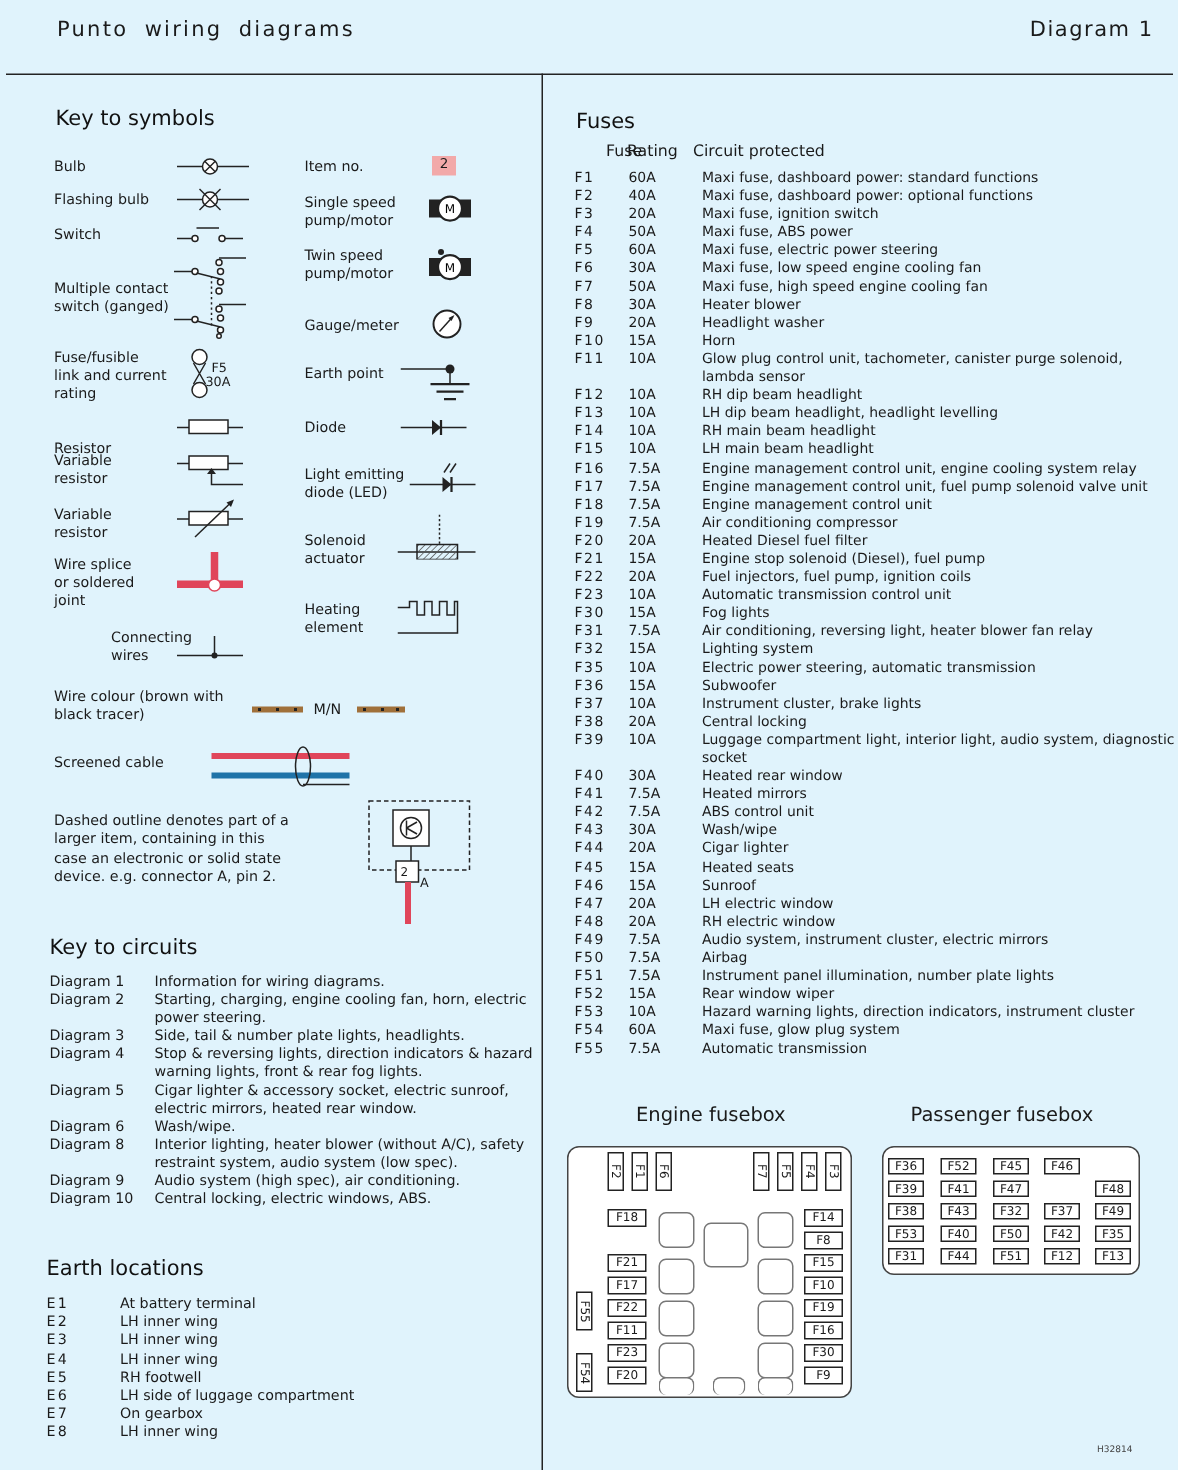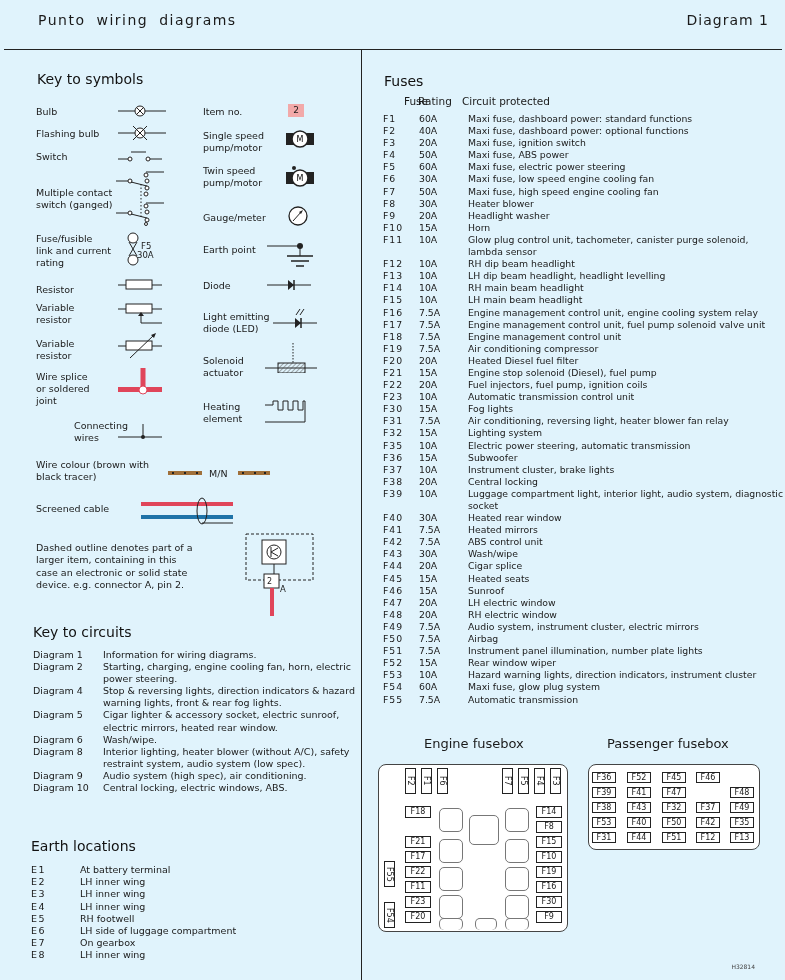--- a/index.html
+++ b/index.html
@@ -90,21 +90,21 @@
 
 <div class="sym-label" style="left:36px;top:233px;width:76px;">Fuse/fusible link and current rating</div>
 <svg class="sym" style="left:126px;top:232px" width="16" height="34">
     <circle cx="7" cy="6" r="5" fill="#fff" stroke="#222"></circle>
     <path d="M3 10 L11 24 M11 10 L3 24" stroke="#222" fill="none"></path>
     <circle cx="7" cy="28" r="5" fill="#fff" stroke="#222"></circle>
   </svg>
 <div class="sym-label" style="left:141px;top:241px;font-size:8.5px;line-height:10px;">F5</div>
 <div class="sym-label" style="left:137px;top:250px;font-size:8.5px;line-height:10px;">30A</div>
 
-<div class="sym-label" style="left:36px;top:284px;text-align:center;">Resistor</div>
+<div class="sym-label" style="left:36px;top:294px;text-align:center;">Resistor</div>
 <svg class="sym" style="left:118px;top:278px" width="44" height="14">
     <line x1="0" y1="7" x2="44" y2="7" stroke="#222"></line>
     <rect x="8" y="2" width="26" height="9" fill="#fff" stroke="#222"></rect>
   </svg>
 
 <div class="sym-label" style="left:36px;top:302px;width:60px;">Variable resistor</div>
 <svg class="sym" style="left:118px;top:302px" width="46" height="24">
     <line x1="0" y1="7" x2="44" y2="7" stroke="#222"></line>
     <rect x="8" y="2" width="26" height="9" fill="#fff" stroke="#222"></rect>
     <polyline points="44,21 23,21 23,12" fill="none" stroke="#222"></polyline>
@@ -243,20 +243,24 @@
 <div class="circuits">
   <div class="row">
       <span class="k">Diagram 1</span>
       <span class="v">Information for wiring diagrams.</span>
     </div>
   <div class="row">
       <span class="k">Diagram 2</span>
       <span class="v">Starting, charging, engine cooling fan, horn, electric power steering.</span>
     </div>
   <div class="row">
+      <span class="k">Diagram 3</span>
+      <span class="v">Side, tail &amp; number plate lights, headlights.</span>
+    </div>
+  <div class="row">
       <span class="k">Diagram 4</span>
       <span class="v">Stop &amp; reversing lights, direction indicators &amp; hazard warning lights, front &amp; rear fog lights.</span>
     </div>
   <div class="row">
       <span class="k">Diagram 5</span>
       <span class="v">Cigar lighter &amp; accessory socket, electric sunroof, electric mirrors, heated rear window.</span>
     </div>
   <div class="row">
       <span class="k">Diagram 6</span>
       <span class="v">Wash/wipe.</span>
@@ -488,21 +492,21 @@
         <td class="c">ABS control unit</td>
       </tr>
       <tr>
         <td class="f">F43</td>
         <td class="r">30A</td>
         <td class="c">Wash/wipe</td>
       </tr>
       <tr>
         <td class="f">F44</td>
         <td class="r">20A</td>
-        <td class="c">Cigar splice</td>
+        <td class="c">Cigar lighter</td>
       </tr>
       <tr>
         <td class="f">F45</td>
         <td class="r">15A</td>
         <td class="c">Heated seats</td>
       </tr>
       <tr>
         <td class="f">F46</td>
         <td class="r">15A</td>
         <td class="c">Sunroof</td>

